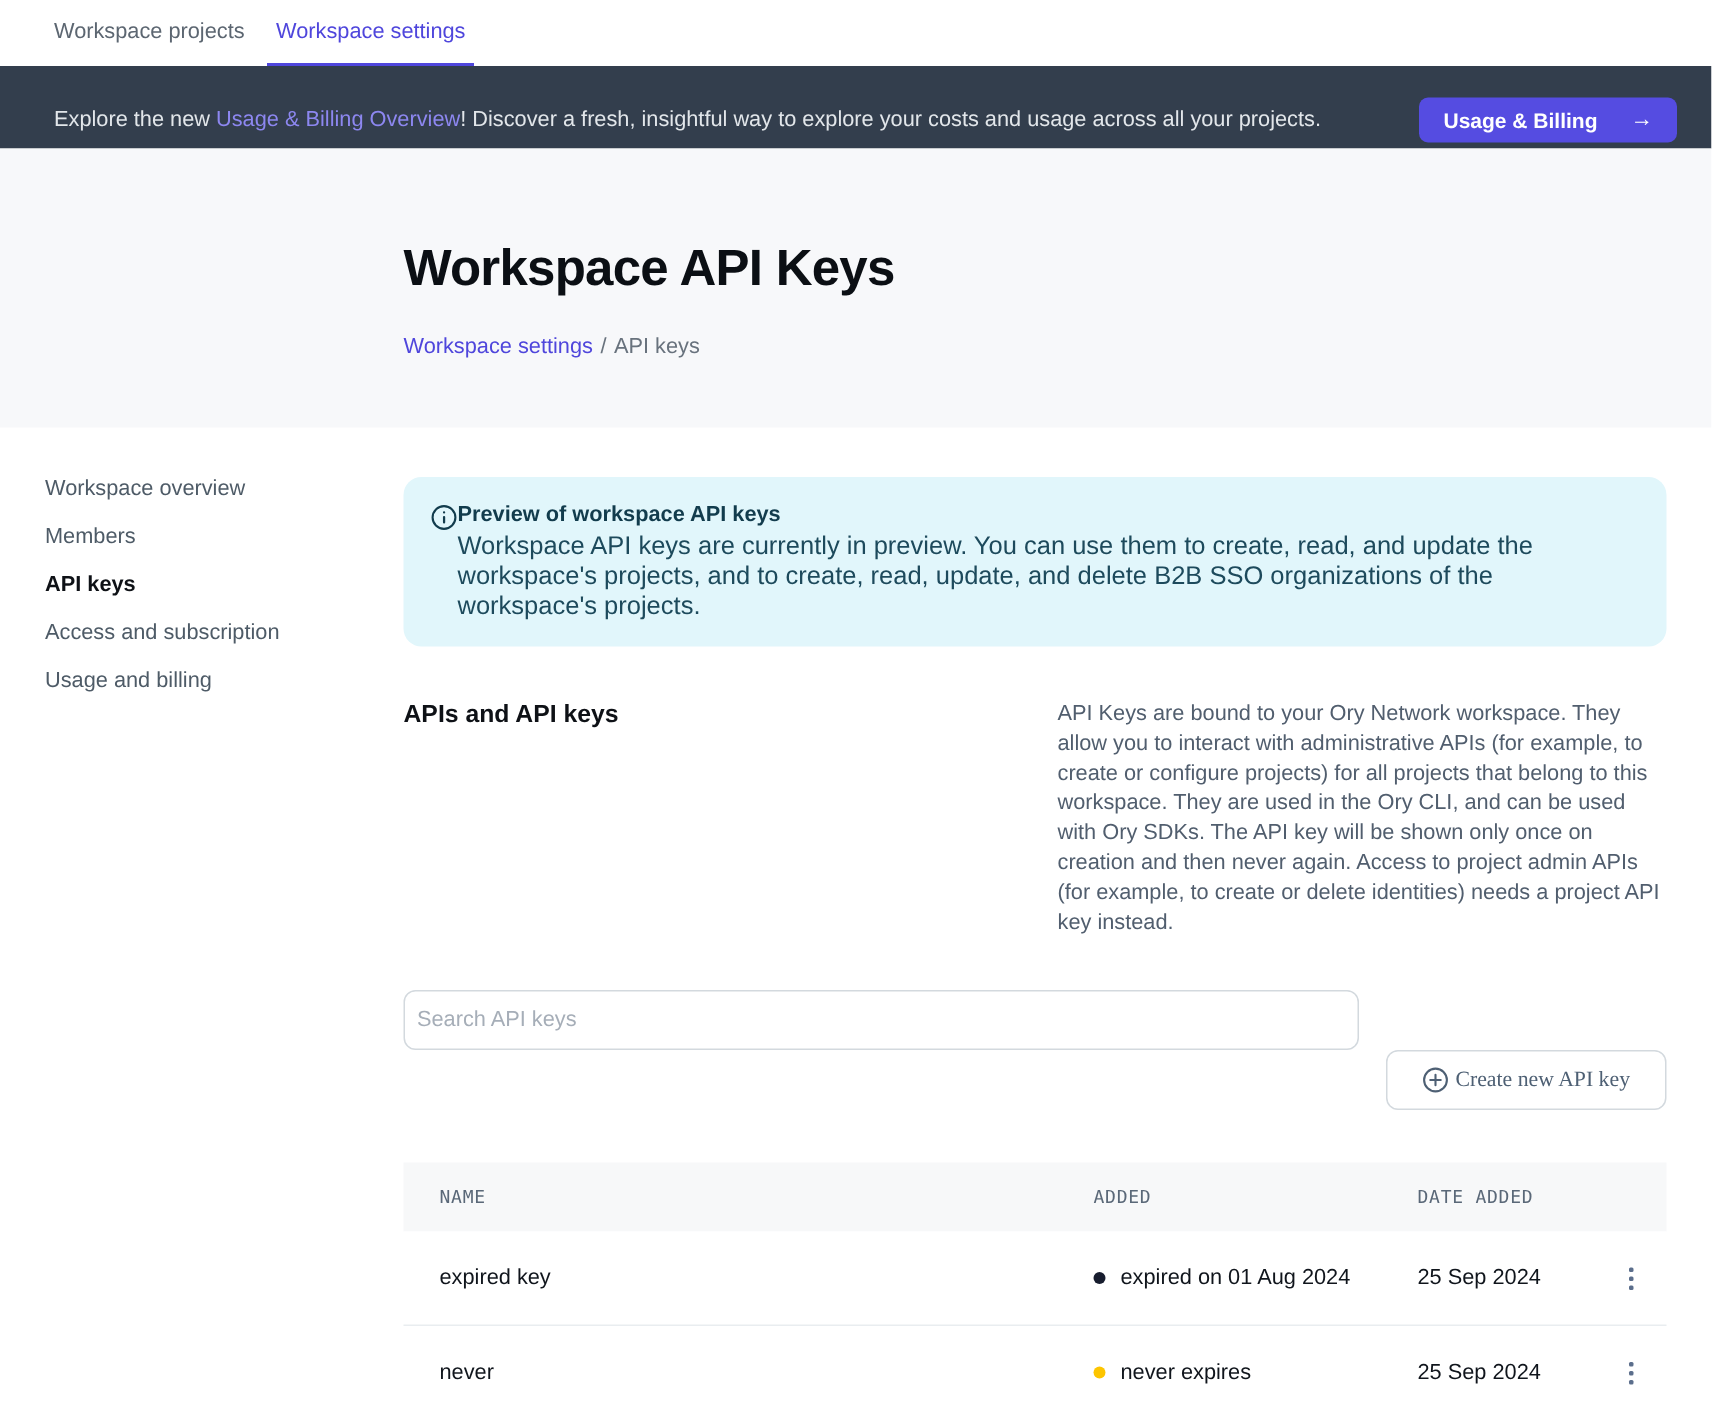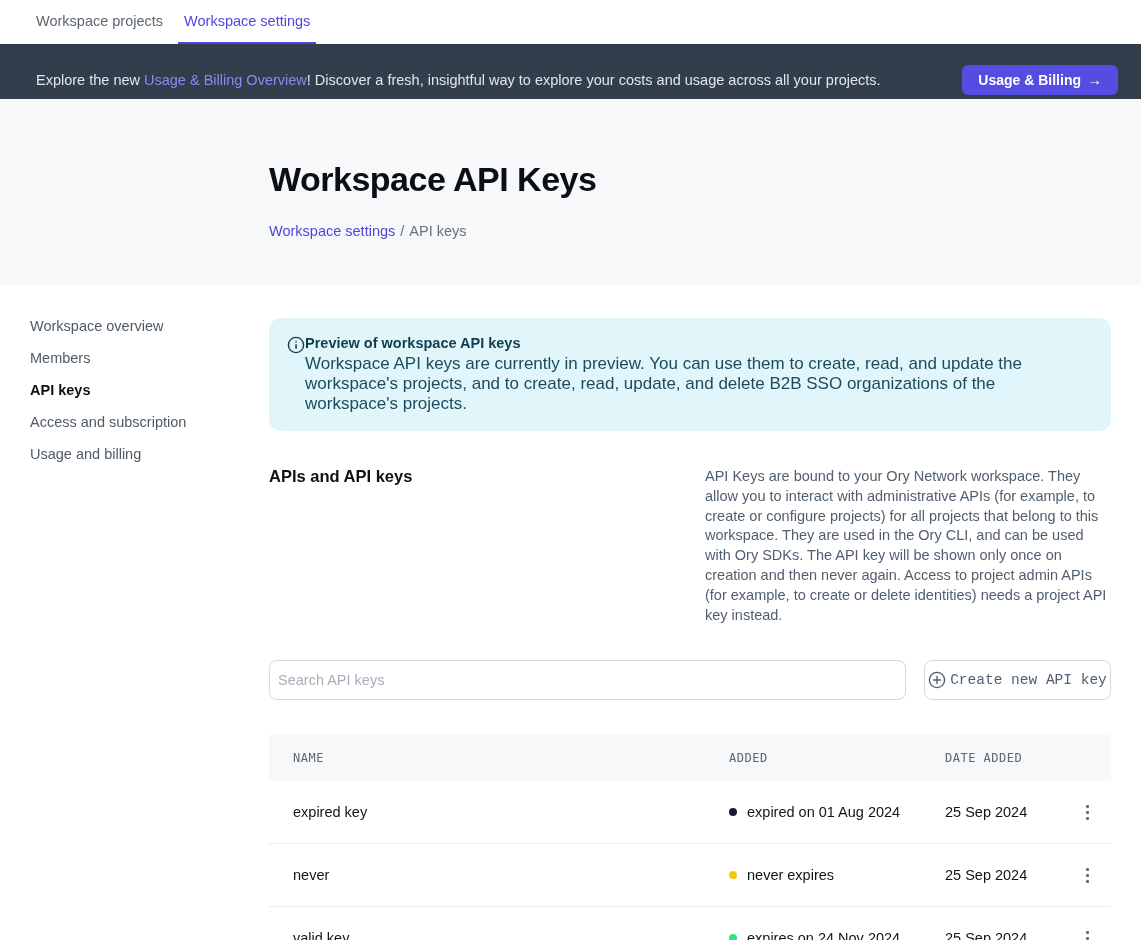--- a/index.html
+++ b/index.html
@@ -52,21 +52,21 @@
     color: #ffffff;
     border: none;
     border-radius: 6px;
     height: 30px;
     padding: 0 16px;
     font-size: 14px;
     font-weight: 600;
     font-family: inherit;
     display: flex;
     align-items: center;
-    gap: 6px;
+    gap: 22px;
     cursor: pointer;
   }
   .banner-btn .arrow { font-size: 15px; font-weight: 400; }
 
   
   .page-header {
     height: 186px;
     background: #f7f8fa;
     padding: 61px 30px 0 269px;
   }
@@ -135,23 +135,24 @@
     width: 187px;
     height: 40px;
     background: #ffffff;
     border: 1px solid #d3d9de;
     border-radius: 8px;
     display: flex;
     align-items: center;
     justify-content: center;
     gap: 4px;
     font-size: 14.5px;
-    font-family: Liberation Mono, monospace;
+    font-family: Liberation Serif, serif;
     color: #4e6074;
     cursor: pointer;
+    margin-top: 40px;
   }
 
   
   .table { width: 100%; }
   .thead {
     background: #f7f8f9;
     height: 46px;
     display: grid;
     grid-template-columns: 436px 216px 130px 1fr;
     align-items: center;

